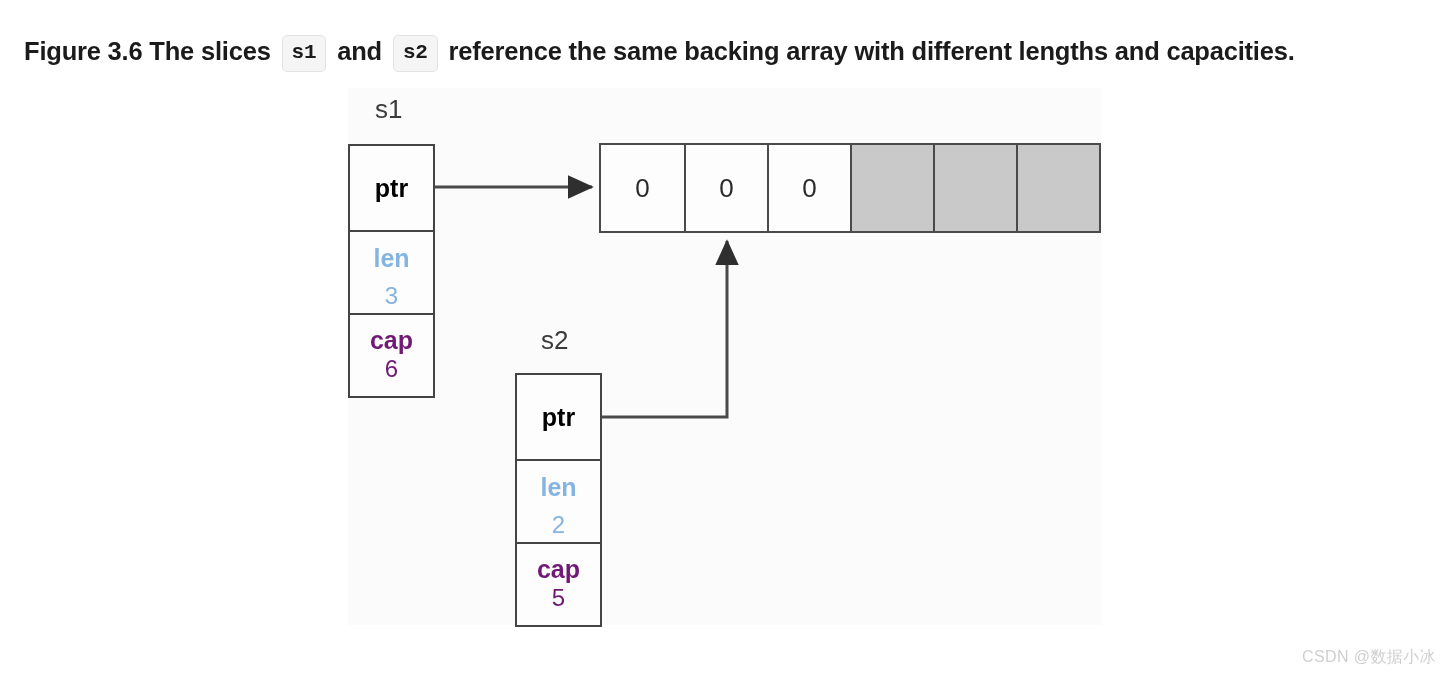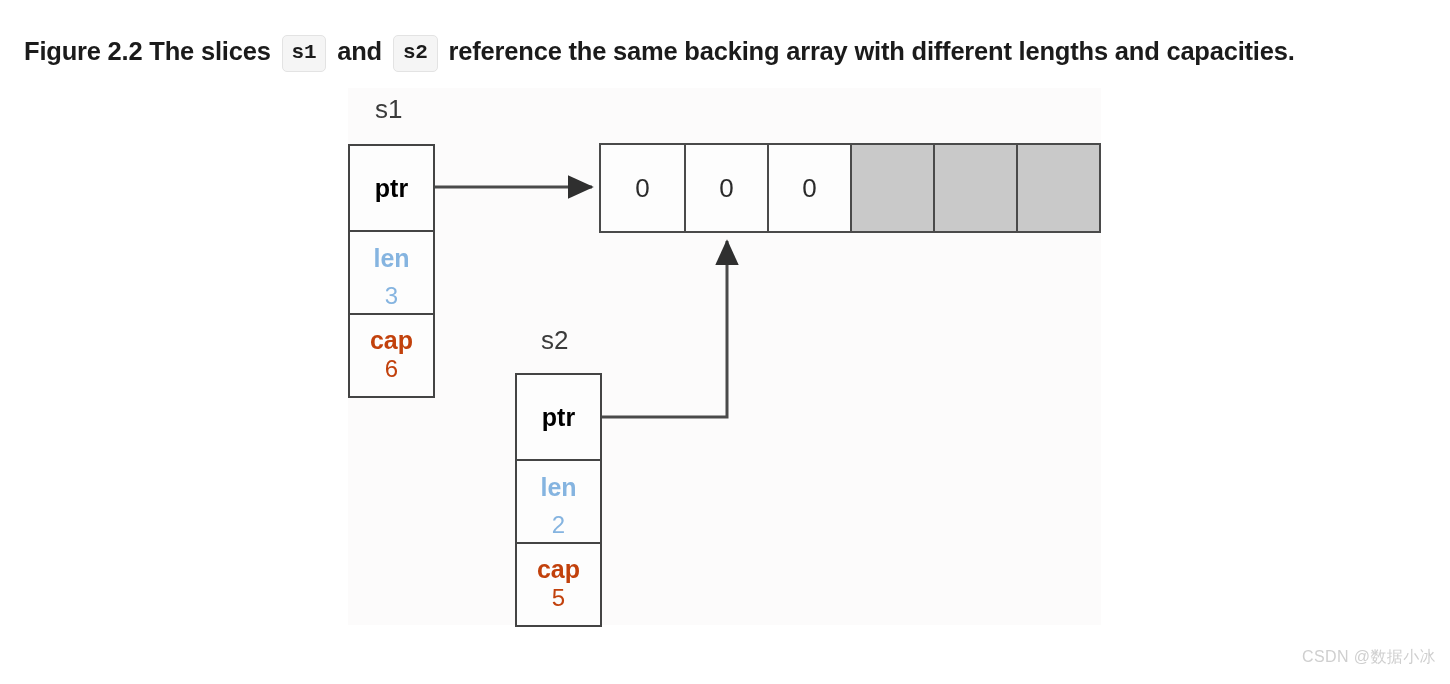--- a/index.html
+++ b/index.html
@@ -85,21 +85,21 @@
     font-weight: bold;
     line-height: 28px;
   }
   .cell-value {
     font-size: 24px;
     font-weight: normal;
     line-height: 30px;
   }
   .c-ptr  { color: #000000; }
   .c-len  { color: #85b4e0; margin-top: 9px; }
-  .c-cap  { color: #c2410c; }
+  .c-cap  { color: #701a75; }
 
   
   #backing-array {
     position: absolute;
     left: 599px;
     top: 143px;
     height: 90px;
     display: flex;
     border: 2.5px solid #4a4a4a;
     box-sizing: border-box;
@@ -141,21 +141,21 @@
     color: #cfcfcf;
     font-family: "Liberation Sans", sans-serif;
     letter-spacing: 0.4px;
     text-align: center;
   }
 </style>
 </head>
 <body>
 
 <div id="caption">
-  <span>Figure 2.2 The slices</span>
+  <span>Figure 3.6 The slices</span>
   <span class="code-badge">s1</span>
   <span>and</span>
   <span class="code-badge">s2</span>
   <span>reference the same backing array with different lengths and capacities.</span>
 </div>
 
 <div id="figure-panel"></div>
 
 <div class="struct-label" style="left:375px; top:94px;">s1</div>
 

